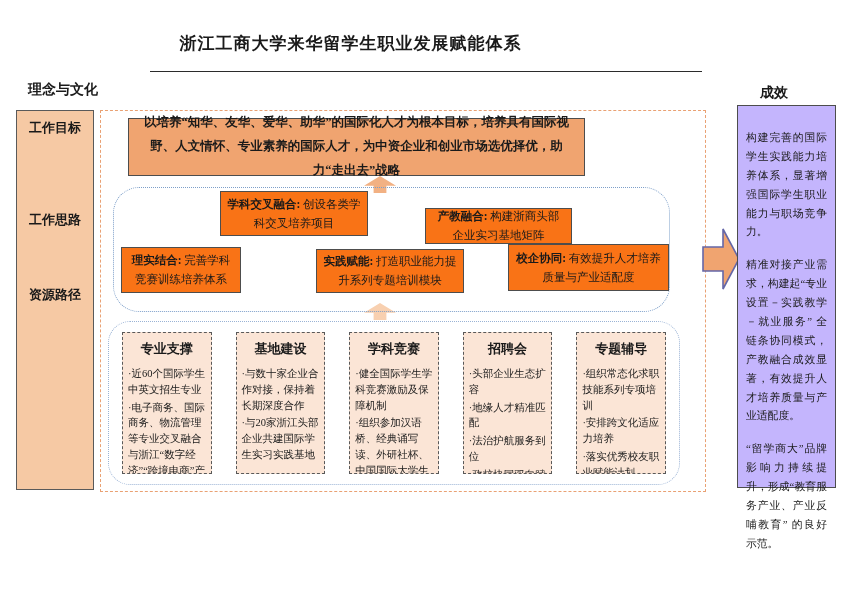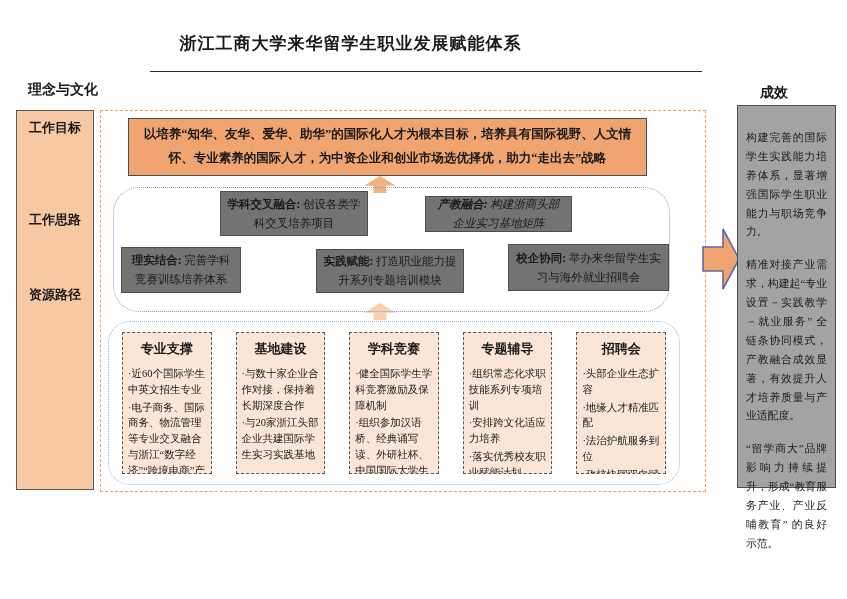--- a/index.html
+++ b/index.html
@@ -23,43 +23,43 @@
   .bar-item.i0{top:8px;}
   .bar-item.i1{top:100px;}
   .bar-item.i2{top:175px;}
 
   .main-dashed{
     position:absolute;left:100px;top:110px;width:606px;height:382px;
     border:1.5px dashed #e9a173;box-sizing:border-box;
   }
 
   .mission-box{
-    position:absolute;left:128px;top:118px;width:519px;height:58px;
+    position:absolute;left:128px;top:118px;width:457px;height:58px;
     background:#f0a470;border:1.5px solid #4d4d4d;box-sizing:border-box;
     display:flex;align-items:center;justify-content:center;text-align:center;
     font-size:12.5px;font-weight:600;line-height:1.9;padding:2px 14px;
   }
 
   .up-arrow{position:absolute;width:32px;height:17px;
     clip-path:polygon(50% 0,100% 58%,70% 58%,70% 100%,30% 100%,30% 58%,0 58%);}
   .up-arrow.a1{left:364px;top:176px;background:#f2b183;}
   .up-arrow.a2{left:364px;top:303px;background:#f8d0b0;}
 
   .mid-container{
     position:absolute;left:113px;top:187px;width:557px;height:125px;
     border:1.5px dotted #7d9fc9;border-radius:26px;box-sizing:border-box;
   }
   .strategy-box{
-    position:absolute;background:#737373;border:1.25px solid #4d4d4d;box-sizing:border-box;
+    position:absolute;background:#f97316;border:1.25px solid #4d4d4d;box-sizing:border-box;
     display:flex;align-items:center;justify-content:center;text-align:center;
     font-size:11.5px;line-height:1.65;padding:2px 6px;
   }
   .strategy-box b{font-weight:bold;}
   .s0{left:220px;top:191px;width:148px;height:45px;}
-  .s1{left:425px;top:196px;width:147px;height:36px;font-style:italic;}
+  .s1{left:425px;top:208px;width:147px;height:36px;}
   .s2{left:121px;top:247px;width:120px;height:46px;}
   .s3{left:316px;top:249px;width:148px;height:44px;}
   .s4{left:508px;top:244px;width:161px;height:47px;}
 
   .bottom-container{
     position:absolute;left:108px;top:321px;width:572px;height:164px;
     border:1.5px dotted #9ab3d5;border-radius:22px;box-sizing:border-box;
     display:flex;gap:24px;padding:10px 13px;
   }
   .res-column{
@@ -67,21 +67,21 @@
     padding:5px 5px;overflow:hidden;
   }
   .res-title{text-align:center;font-size:13px;font-weight:bold;margin:2px 0 8px 0;}
   .res-items{margin:0;padding:0;list-style:none;font-size:10.5px;line-height:1.5;}
   .res-items li{margin:0 0 2px 0;}
 
   .big-arrow{position:absolute;left:701px;top:225px;}
 
   .outcome-box{
     position:absolute;left:737px;top:105px;width:99px;height:383px;
-    background:#a3a3a3;border:1.5px solid #4d4d4d;box-sizing:border-box;
+    background:#c4b5fd;border:1.5px solid #4d4d4d;box-sizing:border-box;
     padding:22px 8px;font-size:10.8px;line-height:1.75;text-align:justify;
   }
   .outcome-box p{margin:0 0 14px 0;}
 </style>
 </head>
 <body>
 
 <div class="canvas">
 
   <div class="title">浙江工商大学来华留学生职业发展赋能体系</div>
@@ -111,21 +111,21 @@
   <div class="strategy-box s1">
     <span><b>产教融合:</b><span> 构建浙商头部企业实习基地矩阵</span></span>
   </div>
   <div class="strategy-box s2">
     <span><b>理实结合:</b><span> 完善学科竞赛训练培养体系</span></span>
   </div>
   <div class="strategy-box s3">
     <span><b>实践赋能:</b><span> 打造职业能力提升系列专题培训模块</span></span>
   </div>
   <div class="strategy-box s4">
-    <span><b>校企协同:</b><span> 举办来华留学生实习与海外就业招聘会</span></span>
+    <span><b>校企协同:</b><span> 有效提升人才培养质量与产业适配度</span></span>
   </div>
 
   <div class="bottom-container">
     <div class="res-column">
       <div class="res-title">专业支撑</div>
       <ul class="res-items">
         <li>·近60个国际学生中英文招生专业</li>
         <li>·电子商务、国际商务、物流管理等专业交叉融合与浙江“数字经济”“跨境电商”产业集群高度契合</li>
       </ul>
     </div>
@@ -137,34 +137,34 @@
       </ul>
     </div>
     <div class="res-column">
       <div class="res-title">学科竞赛</div>
       <ul class="res-items">
         <li>·健全国际学生学科竞赛激励及保障机制</li>
         <li>·组织参加汉语桥、经典诵写读、外研社杯、中国国际大学生创新大赛等各类竞赛并取得出色成绩</li>
       </ul>
     </div>
     <div class="res-column">
-      <div class="res-title">专题辅导</div>
-      <ul class="res-items">
-        <li>·组织常态化求职技能系列专项培训</li>
-        <li>·安排跨文化适应力培养</li>
-        <li>·落实优秀校友职业赋能计划</li>
-      </ul>
-    </div>
-    <div class="res-column">
       <div class="res-title">招聘会</div>
       <ul class="res-items">
         <li>·头部企业生态扩容</li>
         <li>·地缘人才精准匹配</li>
         <li>·法治护航服务到位</li>
         <li>·政校协同双向赋能</li>
+      </ul>
+    </div>
+    <div class="res-column">
+      <div class="res-title">专题辅导</div>
+      <ul class="res-items">
+        <li>·组织常态化求职技能系列专项培训</li>
+        <li>·安排跨文化适应力培养</li>
+        <li>·落实优秀校友职业赋能计划</li>
       </ul>
     </div>
   </div>
 
   <div class="big-arrow">
     <svg width="40" height="68" viewBox="0 0 40 68">
       <path d="M2 22 L22 22 L22 4 L38 34 L22 64 L22 46 L2 46 Z" fill="#f0a470" stroke="#6467a8" stroke-width="1.6"></path>
     </svg>
   </div>
 

